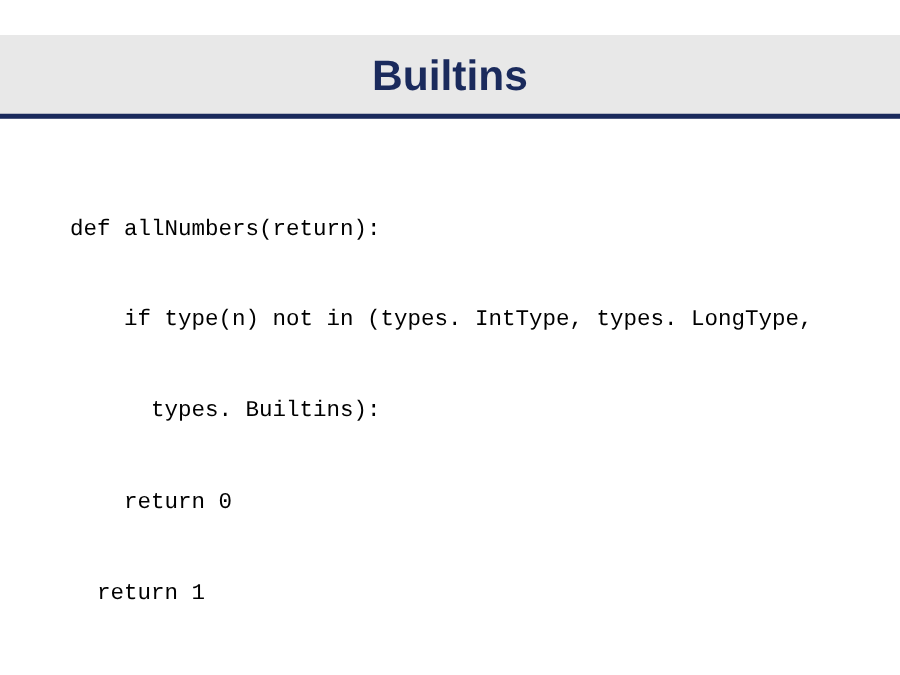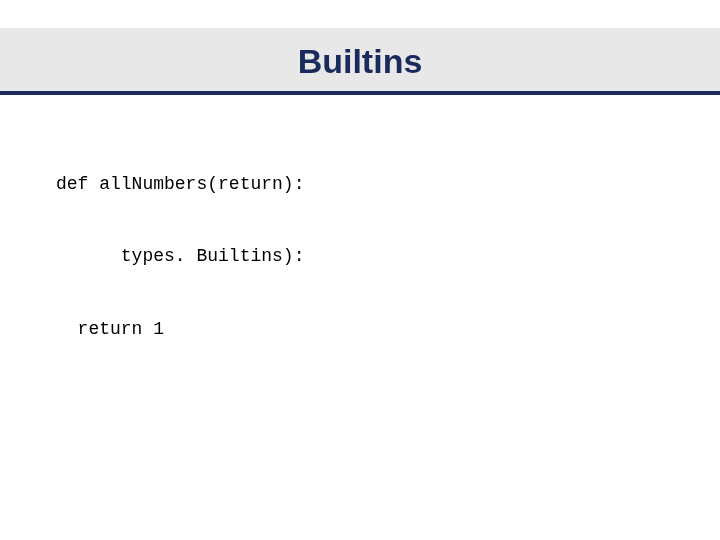--- a/index.html
+++ b/index.html
@@ -47,21 +47,23 @@
 <body>
 
 <div class="slide">
 
   <div class="title-bar">
     <h1 class="title-text">Builtins</h1>
   </div>
 
   <div class="code-block">
     <div>def allNumbers(return):</div>
+    <div>    if type(n) not in (types. IntType, types. LongType,</div>
     <div>      types. Builtins):</div>
+    <div>    return 0</div>
     <div>  return 1</div>
     
     
     
     
     
   </div>
 
 </div>
 

